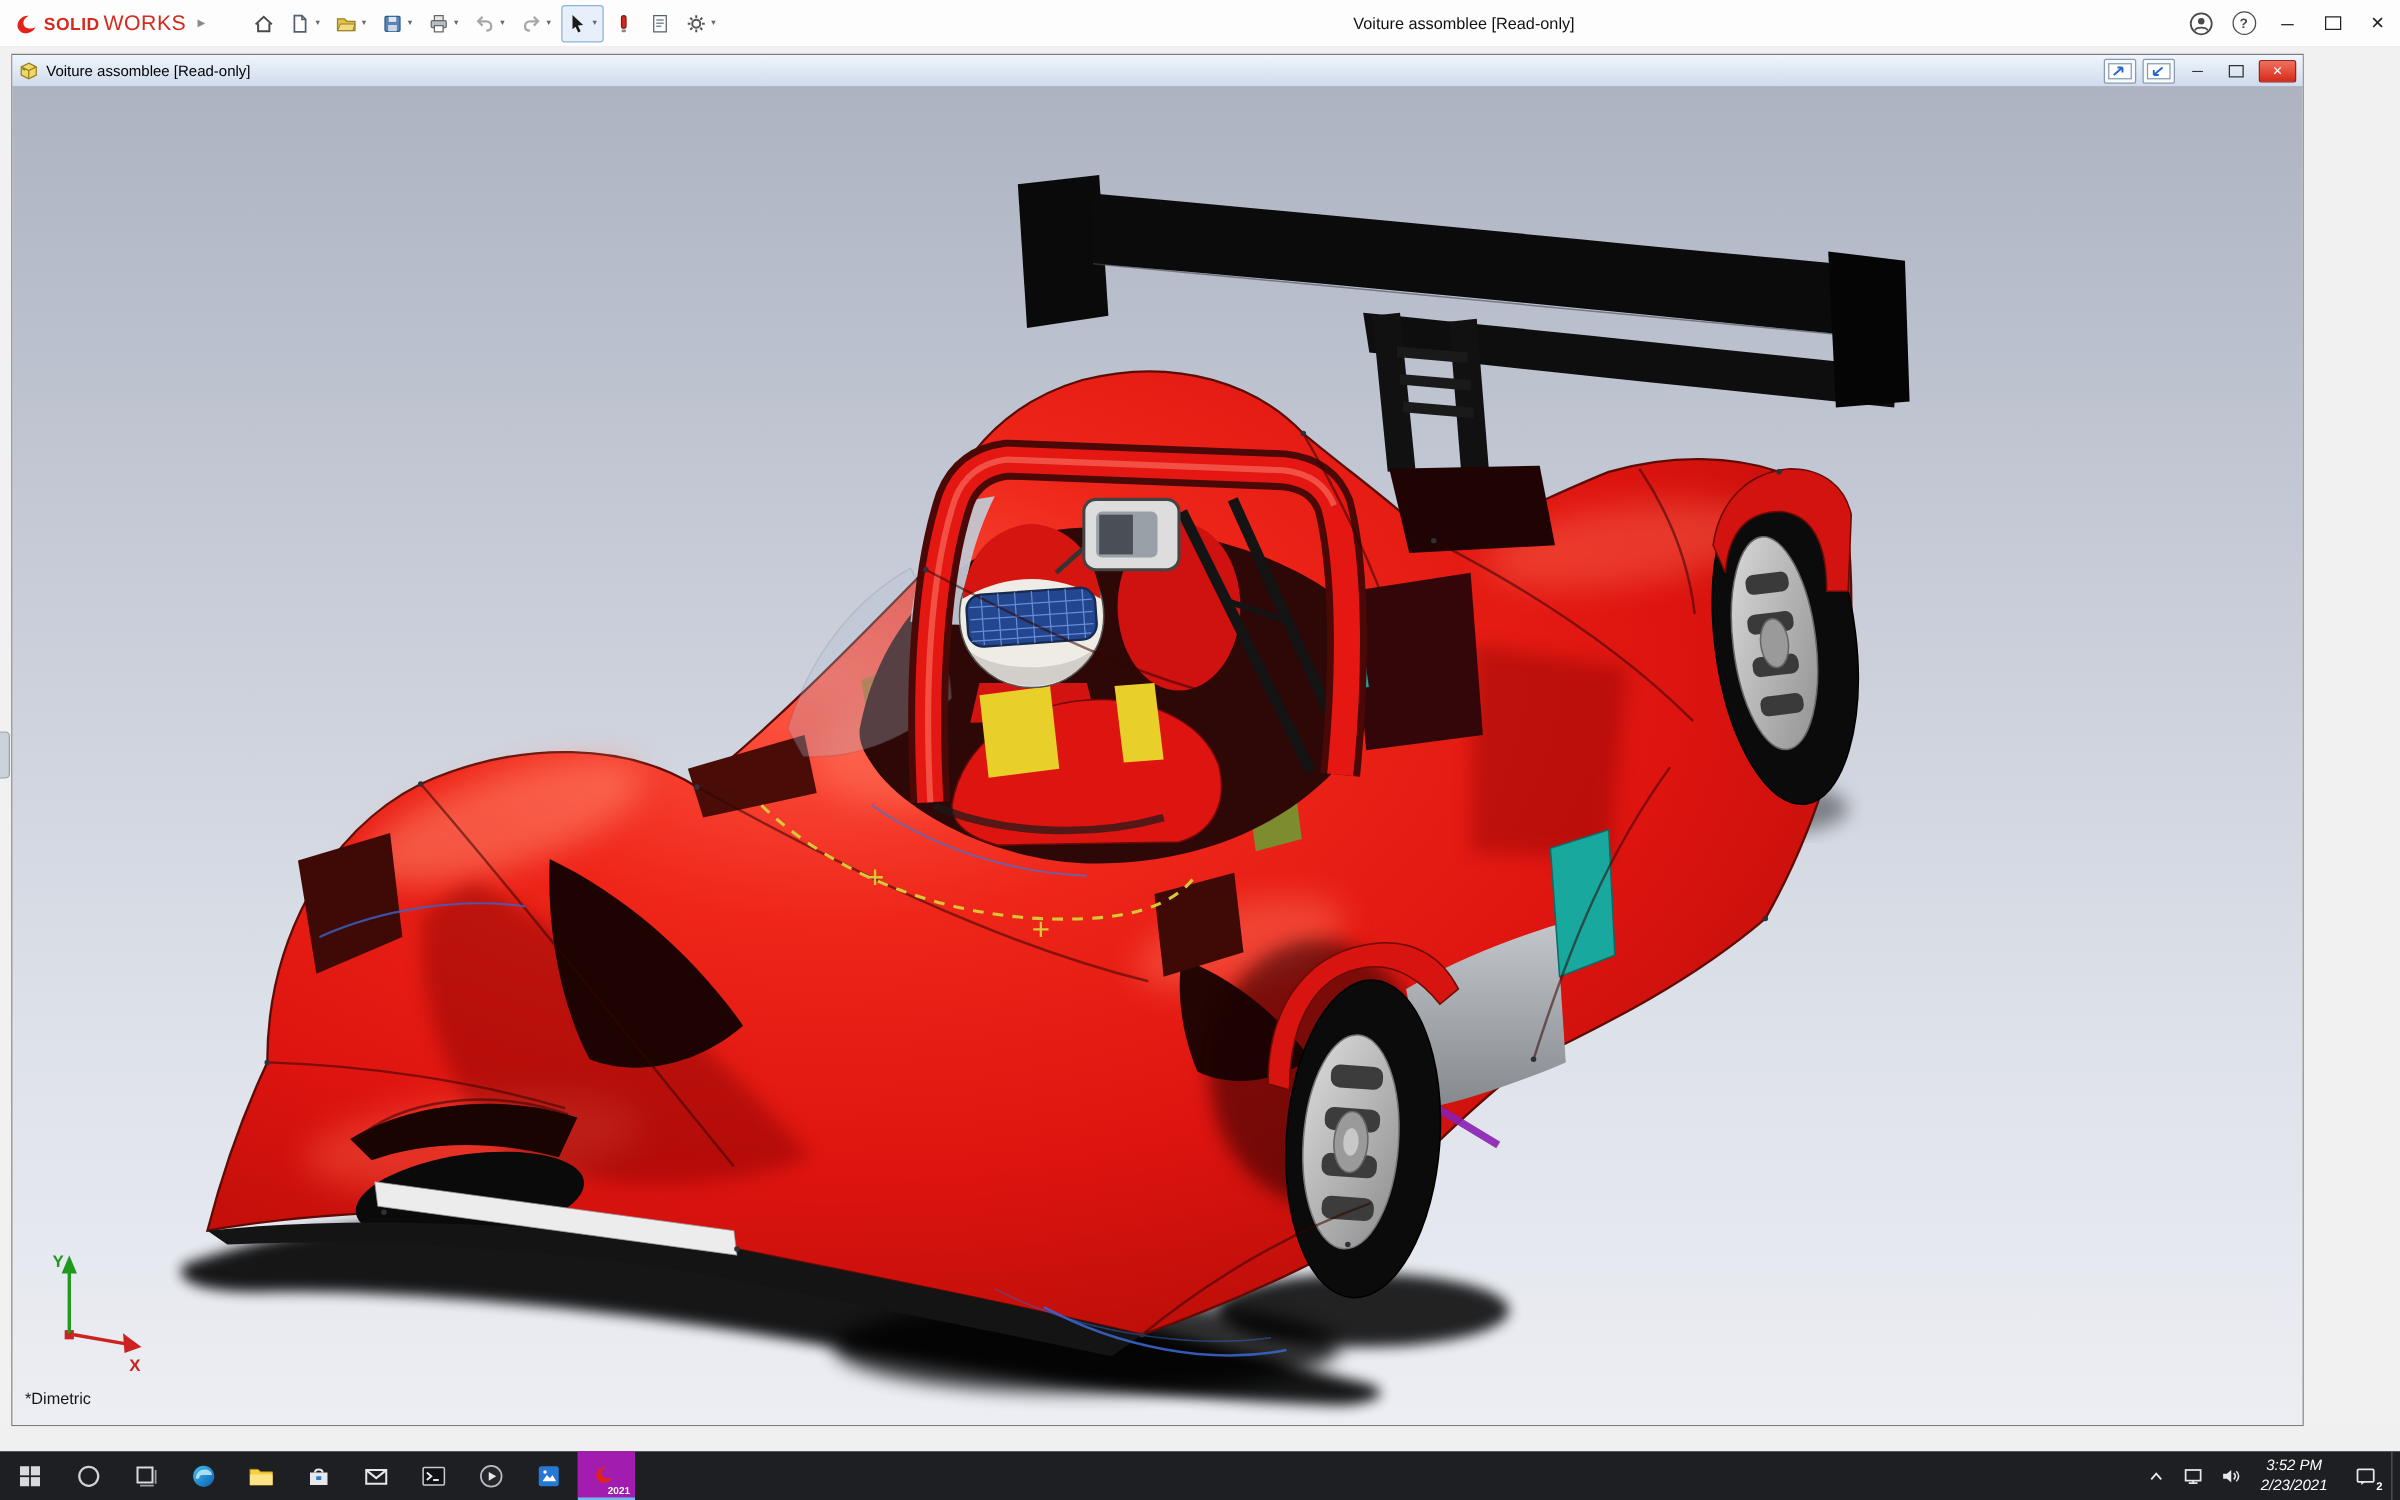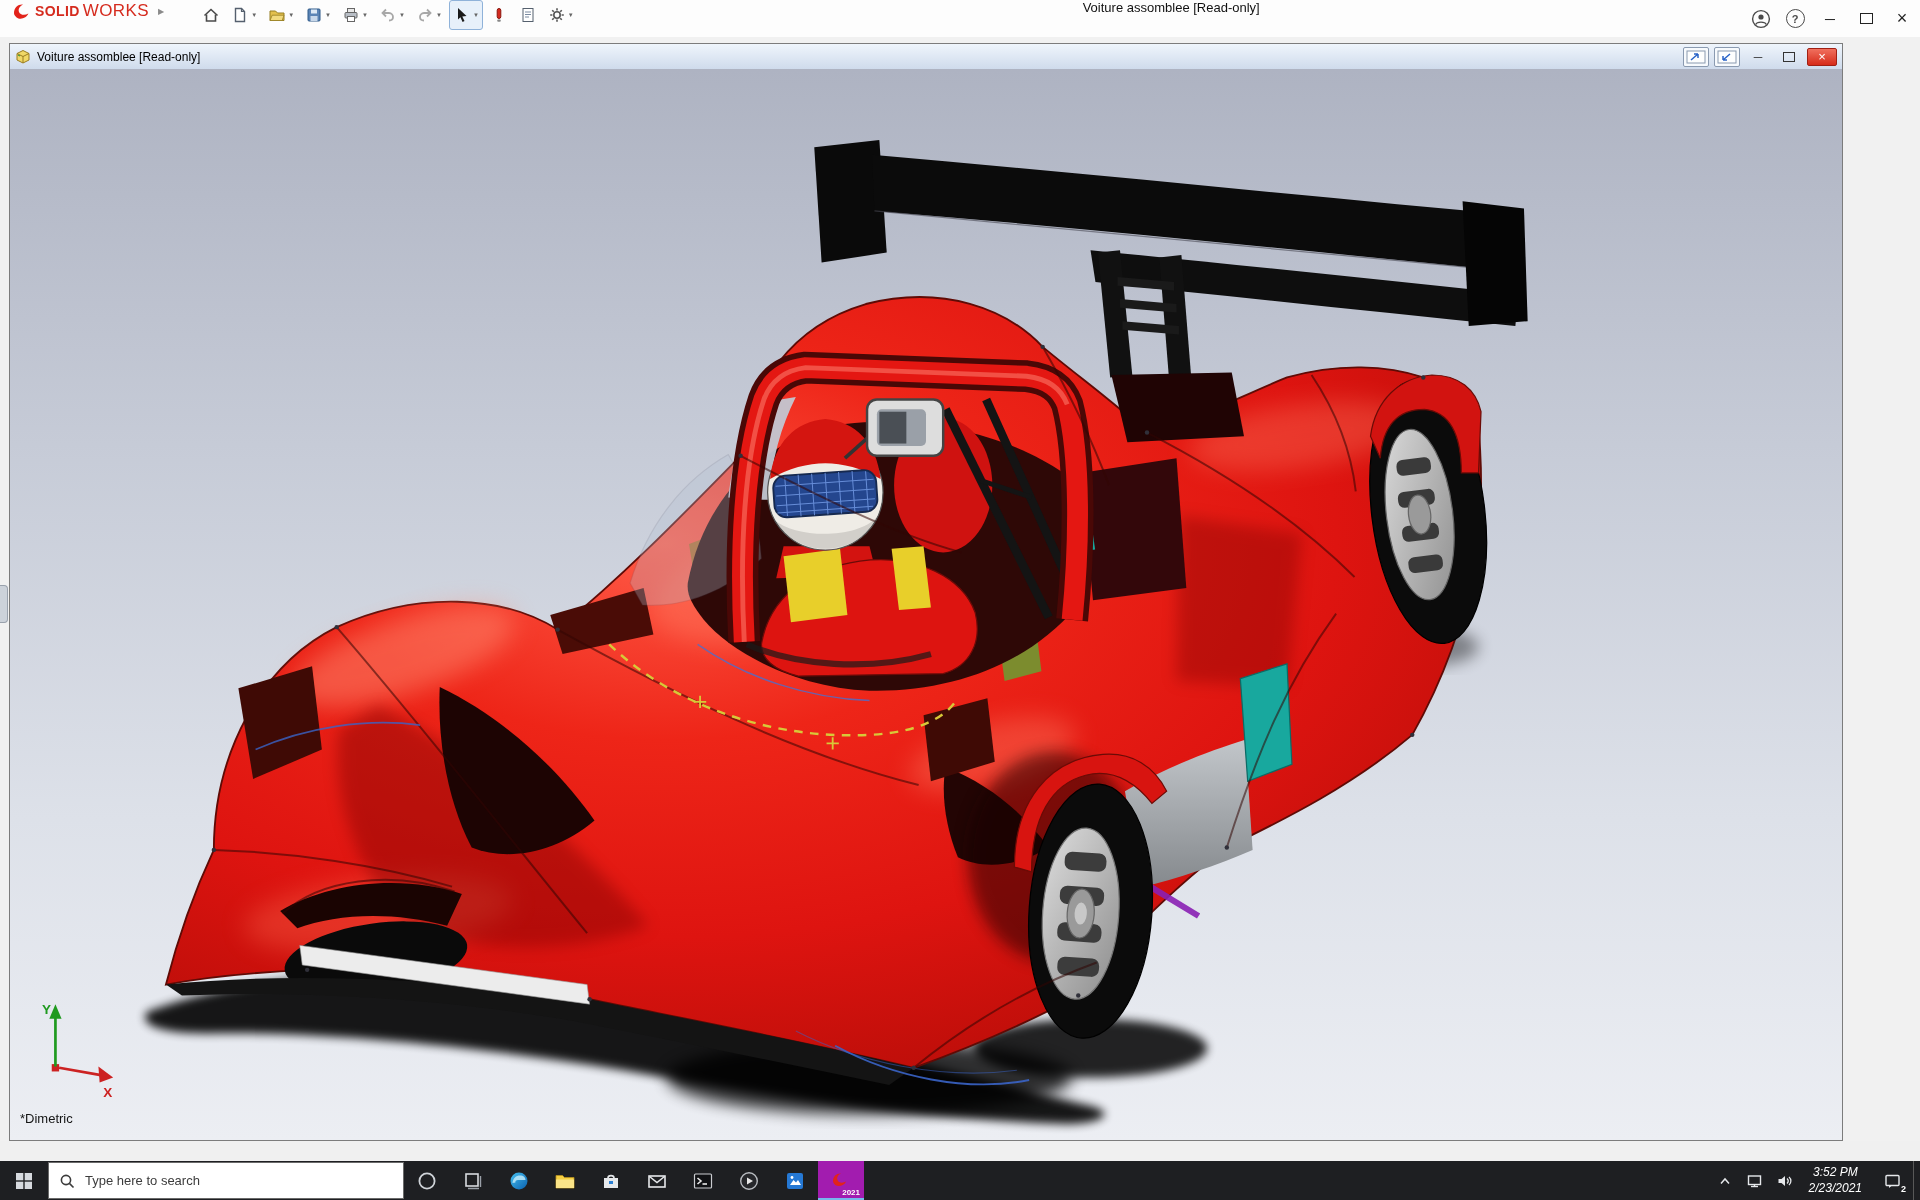--- a/index.html
+++ b/index.html
@@ -1,21 +1,21 @@
 <!DOCTYPE html>
 <html><head>
 <meta charset="utf-8">
 <style>
   html,body{margin:0;padding:0;width:1920px;height:1200px;overflow:hidden;background:#fff;
     font-family:"Liberation Sans",sans-serif;}
   .app{position:relative;width:1920px;height:1200px;}
 
   
   .titlebar{position:absolute;top:0;left:0;width:1920px;height:37px;background:#fdfdfd;
-    border-bottom:1px solid #dcdcdc;display:flex;align-items:flex-start;}
+    border-bottom:1px solid #dcdcdc;display:flex;align-items:center;}
   .brand{display:flex;align-items:center;margin-left:10px;gap:3px;}
   .brand-solid{color:#d52b1e;font-weight:700;font-size:14px;letter-spacing:.4px;}
   .brand-works{color:#d52b1e;font-weight:400;font-size:17px;letter-spacing:.4px;}
   .brand-caret{color:#8a8a8a;font-size:8px;margin-left:6px;}
   .toolbar{display:flex;align-items:center;margin-left:34px;gap:3px;}
   .tbtn{height:28px;display:flex;align-items:center;padding:0 3px;border-radius:3px;border:1px solid transparent;}
   .tbtn .dd{font-size:6px;color:#666;margin-left:2px;}
   .tbtn.active{border:1px solid #8fb2d9;background:#e7f0fa;}
   .title-center{position:absolute;left:61%;transform:translateX(-50%);font-size:13px;color:#111;white-space:nowrap;}
   .win-controls{margin-left:auto;display:flex;align-items:center;height:100%;}
@@ -452,27 +452,20 @@
   <footer class="taskbar">
     <div class="tb-start">
       <svg width="18" height="18" viewBox="0 0 18 18">
         <rect x="1" y="1" width="7.3" height="7.3" fill="#d7dadf"></rect>
         <rect x="9.7" y="1" width="7.3" height="7.3" fill="#d7dadf"></rect>
         <rect x="1" y="9.7" width="7.3" height="7.3" fill="#d7dadf"></rect>
         <rect x="9.7" y="9.7" width="7.3" height="7.3" fill="#d7dadf"></rect>
       </svg>
     </div>
 
-    <div class="searchbox">
-      <svg width="16" height="16" viewBox="0 0 16 16">
-        <circle cx="7" cy="7" r="4.6" fill="none" stroke="#3c3c3c" stroke-width="1.6"></circle>
-        <line x1="10.4" y1="10.4" x2="14.5" y2="14.5" stroke="#3c3c3c" stroke-width="1.6"></line>
-      </svg>
-      <input type="text" placeholder="Type here to search" style="">
-    </div>
 
     <div class="tb-icon">
       <svg width="22" height="22" viewBox="0 0 22 22">
         <circle cx="11" cy="11" r="7.6" fill="none" stroke="#cfd3d8" stroke-width="1.8"></circle>
       </svg>
     </div>
     <div class="tb-icon">
       <svg width="20" height="20" viewBox="0 0 20 20">
         <rect x="3" y="3" width="12" height="12" fill="none" stroke="#d7dadf" stroke-width="1.6"></rect>
         <path d="M17.5,5 V16 M5,17.5 H16" stroke="#9aa0a8" stroke-width="1.4"></path>

